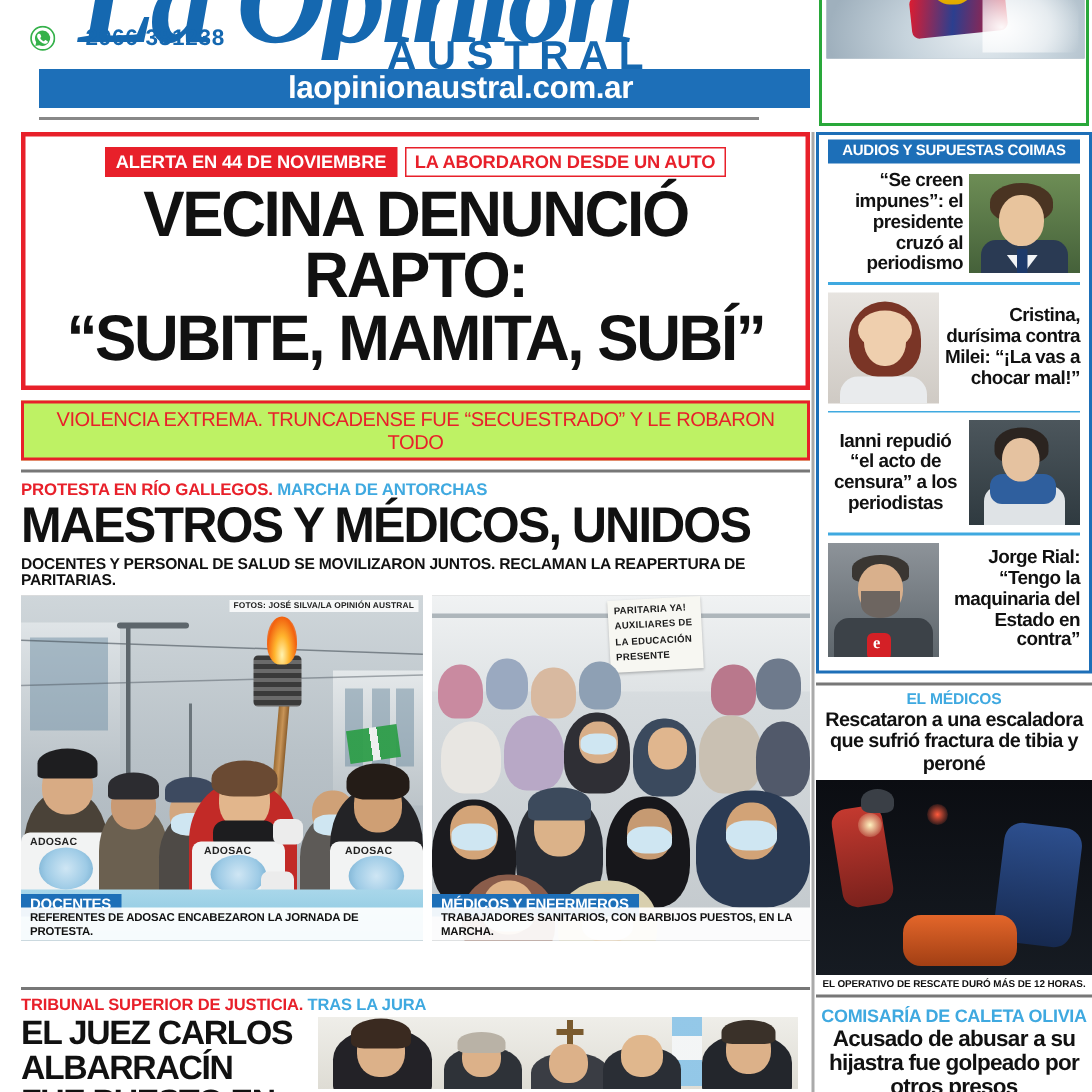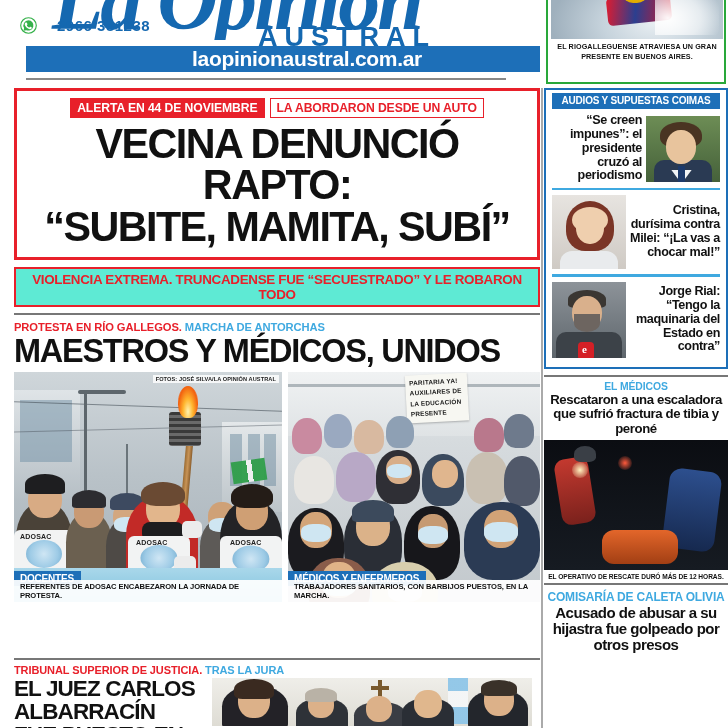--- a/index.html
+++ b/index.html
@@ -102,23 +102,23 @@
     font-size:43px; line-height:.96; letter-spacing:-1.6px;
     transform:scaleX(.96); transform-origin:center;
   }
   .head-main .l2 { display:block; }
   .deck {
     text-align:center; font-size:14.6px; font-weight:600; line-height:1.22;
     color:#111; margin-top:7px; letter-spacing:-.2px;
   }
 
   .violence-box {
-    margin-top:7px; border:2px solid #e8202a; background:#5eead4;
+    margin-top:7px; border:2px solid #e8202a; background:#bef264;
     text-align:center; padding:3px 4px;
-    color:#e8202a; font-weight:700; font-size:13.4px; letter-spacing:-.3px;
+    color:#e8202a; font-weight:400; font-size:13.4px; letter-spacing:-.3px;
   }
   .hr-thick { margin-top:6px; height:2px; background:#777; }
 
   .sec2-kicker { margin-top:6px; font-size:11.2px; font-weight:700; letter-spacing:-.1px; }
   .sec2-kicker .red { color:#e8202a; }
   .sec2-kicker .blue { color:#3fa9e0; }
   .sec2-head {
     font-weight:900; font-size:33.5px; line-height:1.02; letter-spacing:-1.3px;
     color:#111; margin-top:1px; transform:scaleX(.97); transform-origin:left;
   }
@@ -303,21 +303,20 @@
     <div class="mast-rule"></div>
   </div>
 
   <div class="kart-box">
     <div class="kart-img">
 
       <div class="kart-body"></div>
       <div class="kart-helm"></div>
       <div class="kart-spray"></div>
     </div>
-    <div class="kart-cap">EL RIOGALLEGUENSE ATRAVIESA UN GRAN PRESENTE EN BUENOS AIRES.</div>
   </div>
 
   <div class="vdiv"></div>
 
   <div class="main-col">
 
     <div class="alert-box">
       <div class="kicker-row">
         <div class="kicker-solid">ALERTA EN 44 DE NOVIEMBRE</div>
         <div class="kicker-outline">LA ABORDARON DESDE UN AUTO</div>
@@ -329,20 +328,21 @@
     </div>
 
     <div class="violence-box">VIOLENCIA EXTREMA. TRUNCADENSE FUE “SECUESTRADO” Y LE ROBARON TODO</div>
     <div class="hr-thick"></div>
 
     <div class="sec2-kicker">
       <span class="red">PROTESTA EN RÍO GALLEGOS.</span>
       <span class="blue">MARCHA DE ANTORCHAS</span>
     </div>
     <div class="sec2-head">MAESTROS Y MÉDICOS, UNIDOS</div>
+    <div class="sec2-deck">DOCENTES Y PERSONAL DE SALUD SE MOVILIZARON JUNTOS. RECLAMAN LA REAPERTURA DE PARITARIAS.</div>
 
     <div class="photos">
 
       <div class="photo a">
         <div class="pa-sky"></div>
         <div class="pa-bldg1">
             <i></i>
           </div>
         <div class="pa-bldg2">
             <i></i>
@@ -506,20 +506,29 @@
         <div class="si-img pc">
           <div class="body"></div>
             <div class="hair"></div>
             <div class="hair2"></div>
             <div class="face"></div>
         </div>
         <div class="si-txt r">Cristina, durísima contra Milei: “¡La vas a chocar mal!”</div>
       </div>
       <div class="si-div"></div>
 
+      <div class="si">
+        <div class="si-txt c">Ianni repudió “el acto de censura” a los periodistas</div>
+        <div class="si-img pi">
+          <div class="top"></div>
+            <div class="scarf"></div>
+            <div class="hair"></div>
+            <div class="face"></div>
+        </div>
+      </div>
       <div class="si-div"></div>
 
       <div class="si">
         <div class="si-img pr">
           <div class="jacket"></div>
             <div class="hair"></div>
             <div class="face"></div>
           <div class="beard"></div>
             <div class="mic"></div>
         </div>

